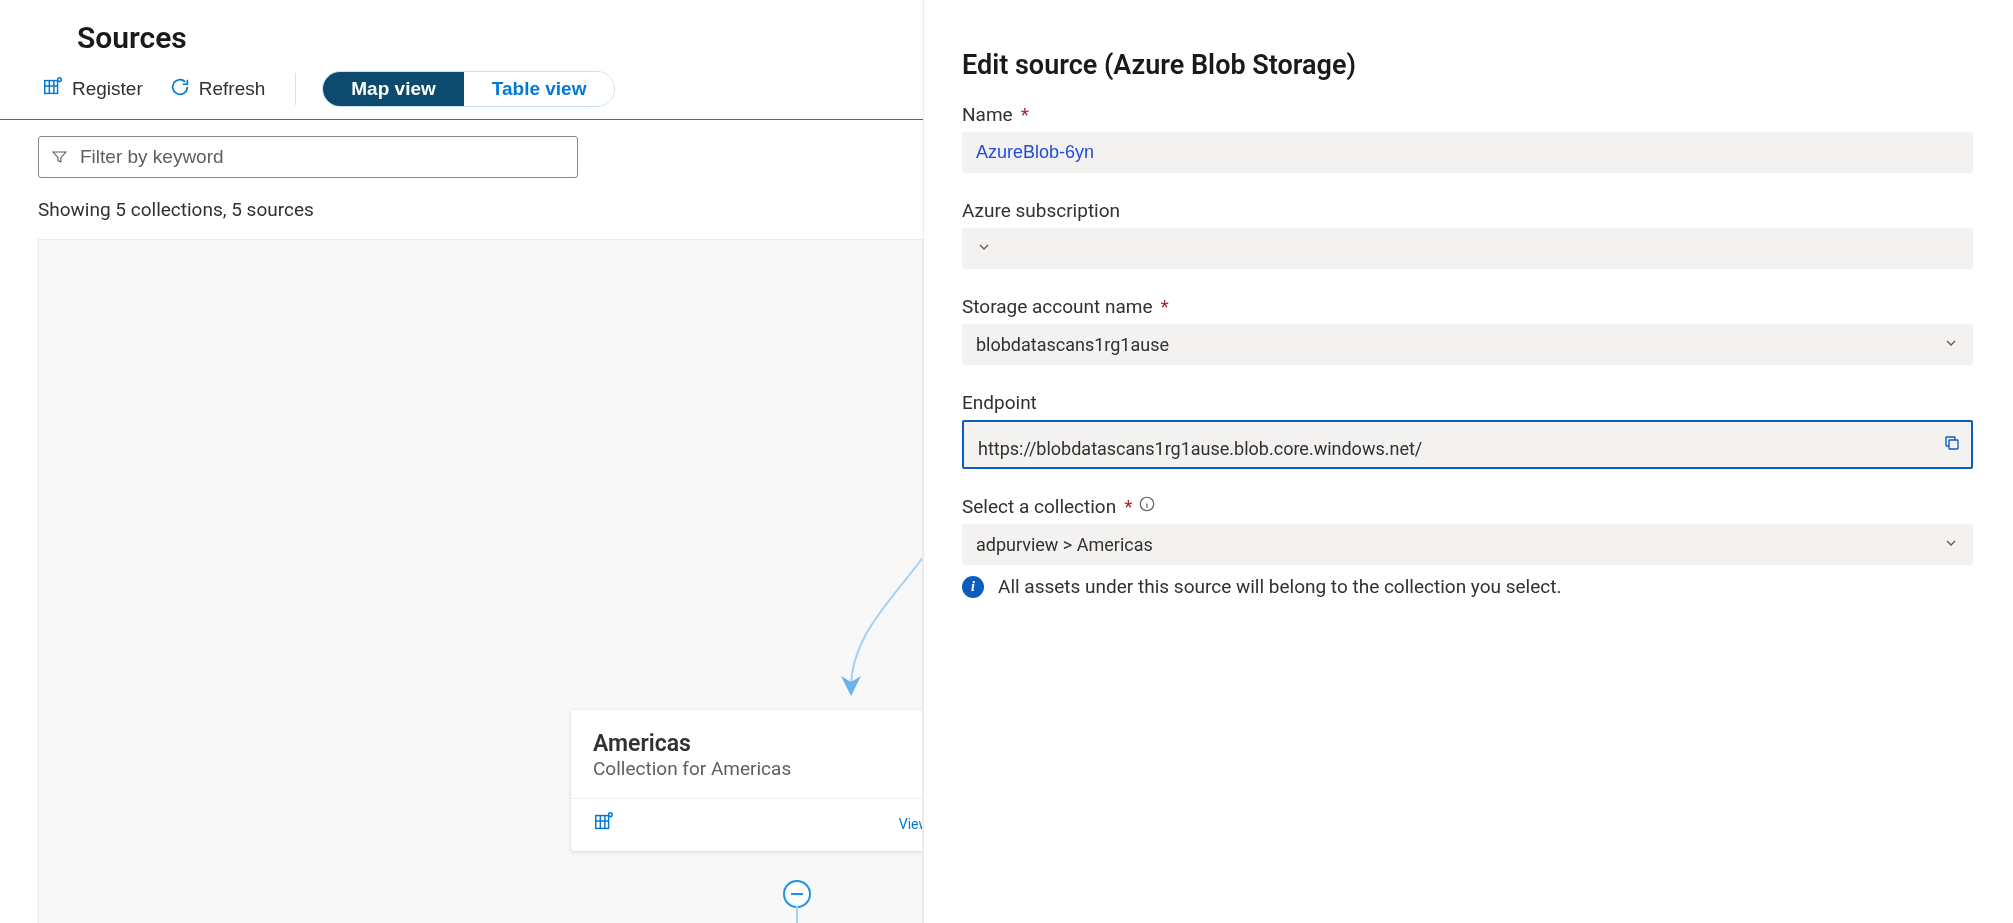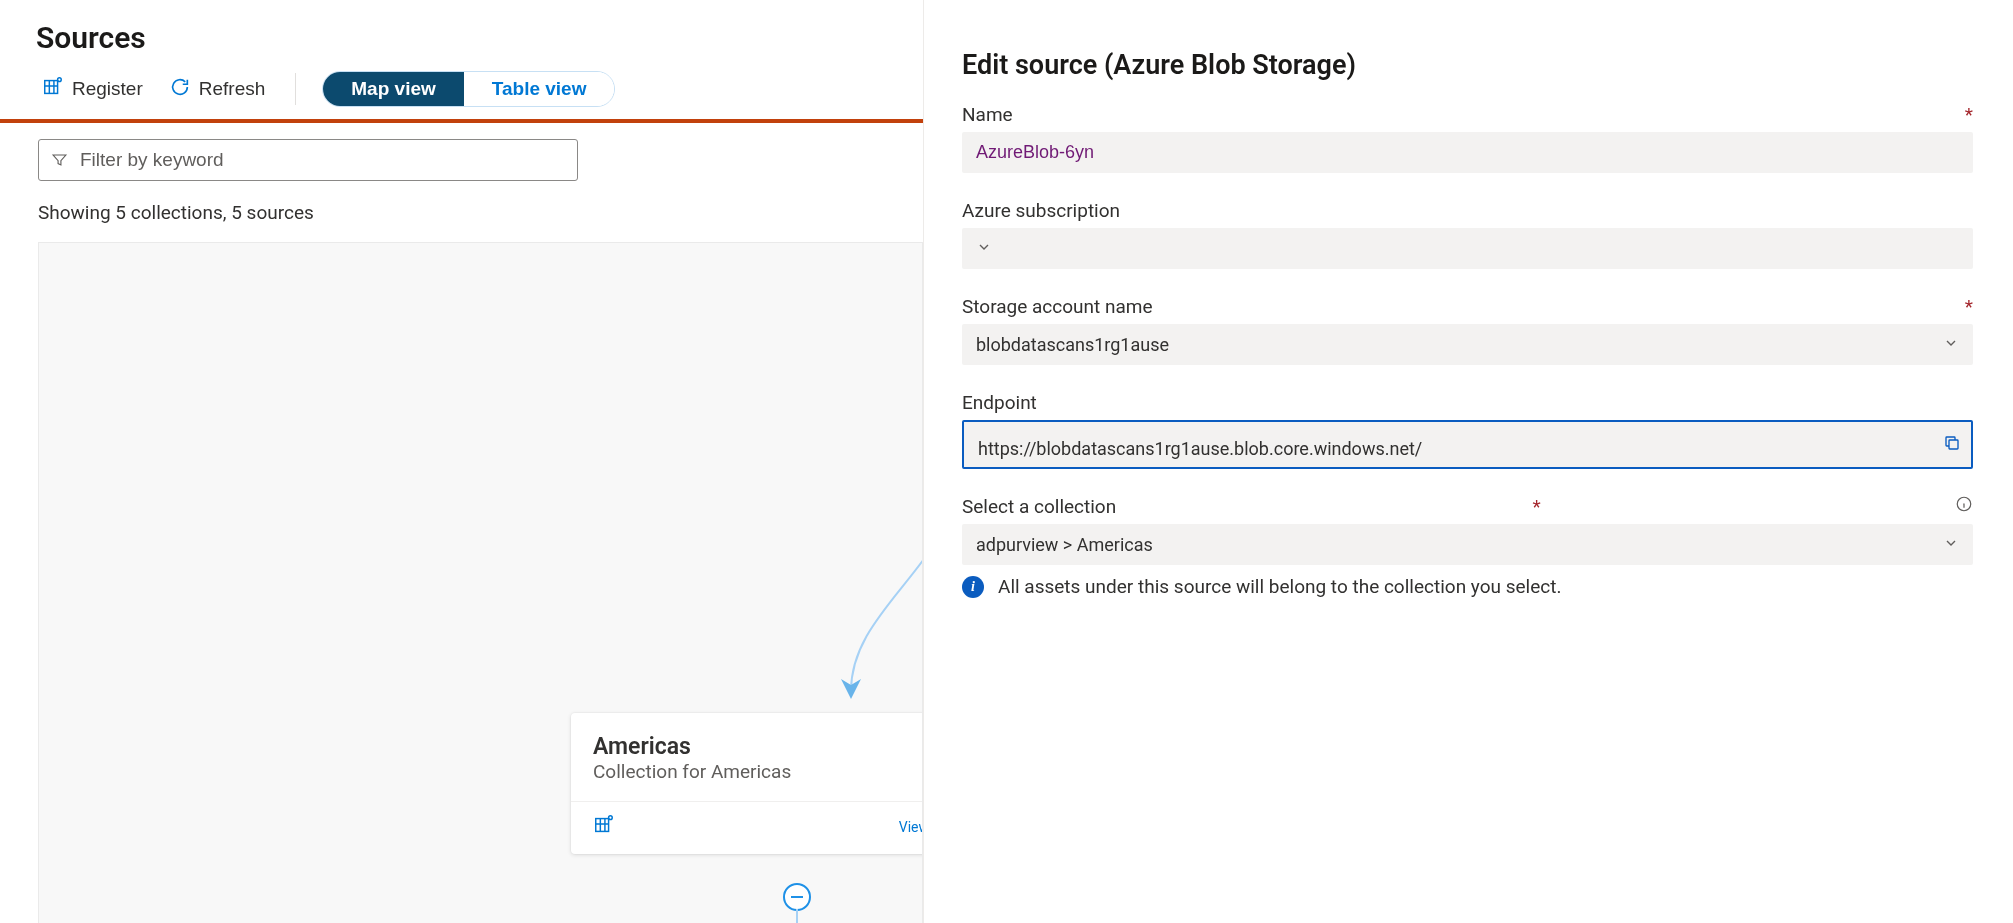--- a/index.html
+++ b/index.html
@@ -20,30 +20,30 @@
     display: flex;
     flex-direction: column;
   }
   .right-pane {
     flex: 1;
     padding: 14px 40px 0 38px;
     margin-top: 35px;
   }
 
   
-  .left-header { padding: 20px 24px 4px 36px; }
+  .left-header { padding: 20px 24px 4px 36px; margin-left: 41px; }
   .left-title { font-size: 30px; font-weight: 600; color: #1b1a19; }
 
   
   .toolbar {
     display: flex;
     align-items: center;
     gap: 18px;
     padding: 12px 24px 12px 38px;
-    border-bottom: 4px solid #c2410c;
+    border-bottom: 1px solid #c2410c;
   }
   .tb-btn {
     display: inline-flex;
     align-items: center;
     gap: 8px;
     background: none;
     border: none;
     font-size: 19px;
     color: #323130;
     cursor: pointer;
@@ -157,31 +157,31 @@
     left: 757px;
     top: 666px;
     width: 2px;
     height: 60px;
     background: #a6d1f5;
   }
 
   
   .panel-title { font-size: 27px; font-weight: 600; margin-bottom: 22px; color:#1b1a19;}
   .field { margin-bottom: 26px; max-width: 1070px; }
-  .field-label { font-size: 19px; color: #323130; margin-bottom: 6px; display:flex; align-items:center; gap:6px;justify-content:space-between;}
+  .field-label { font-size: 19px; color: #323130; margin-bottom: 6px; display:flex; align-items:center; gap:6px;}
   .req { color: #a4262c; margin-left: 2px; }
   .info-ic { width:18px; height:18px; color:#605e5c; }
 
   .input-ro {
     width: 100%;
     background: #f3f2f1;
     border: none;
     padding: 10px 14px;
     font-size: 18px;
-    color: #701a75;
+    color: #1d4ed8;
     border-radius: 2px;
   }
   .select-like {
     width: 100%;
     background: #f3f2f1;
     border: none;
     padding: 10px 14px;
     font-size: 18px;
     color: #323130;
     border-radius: 2px;

